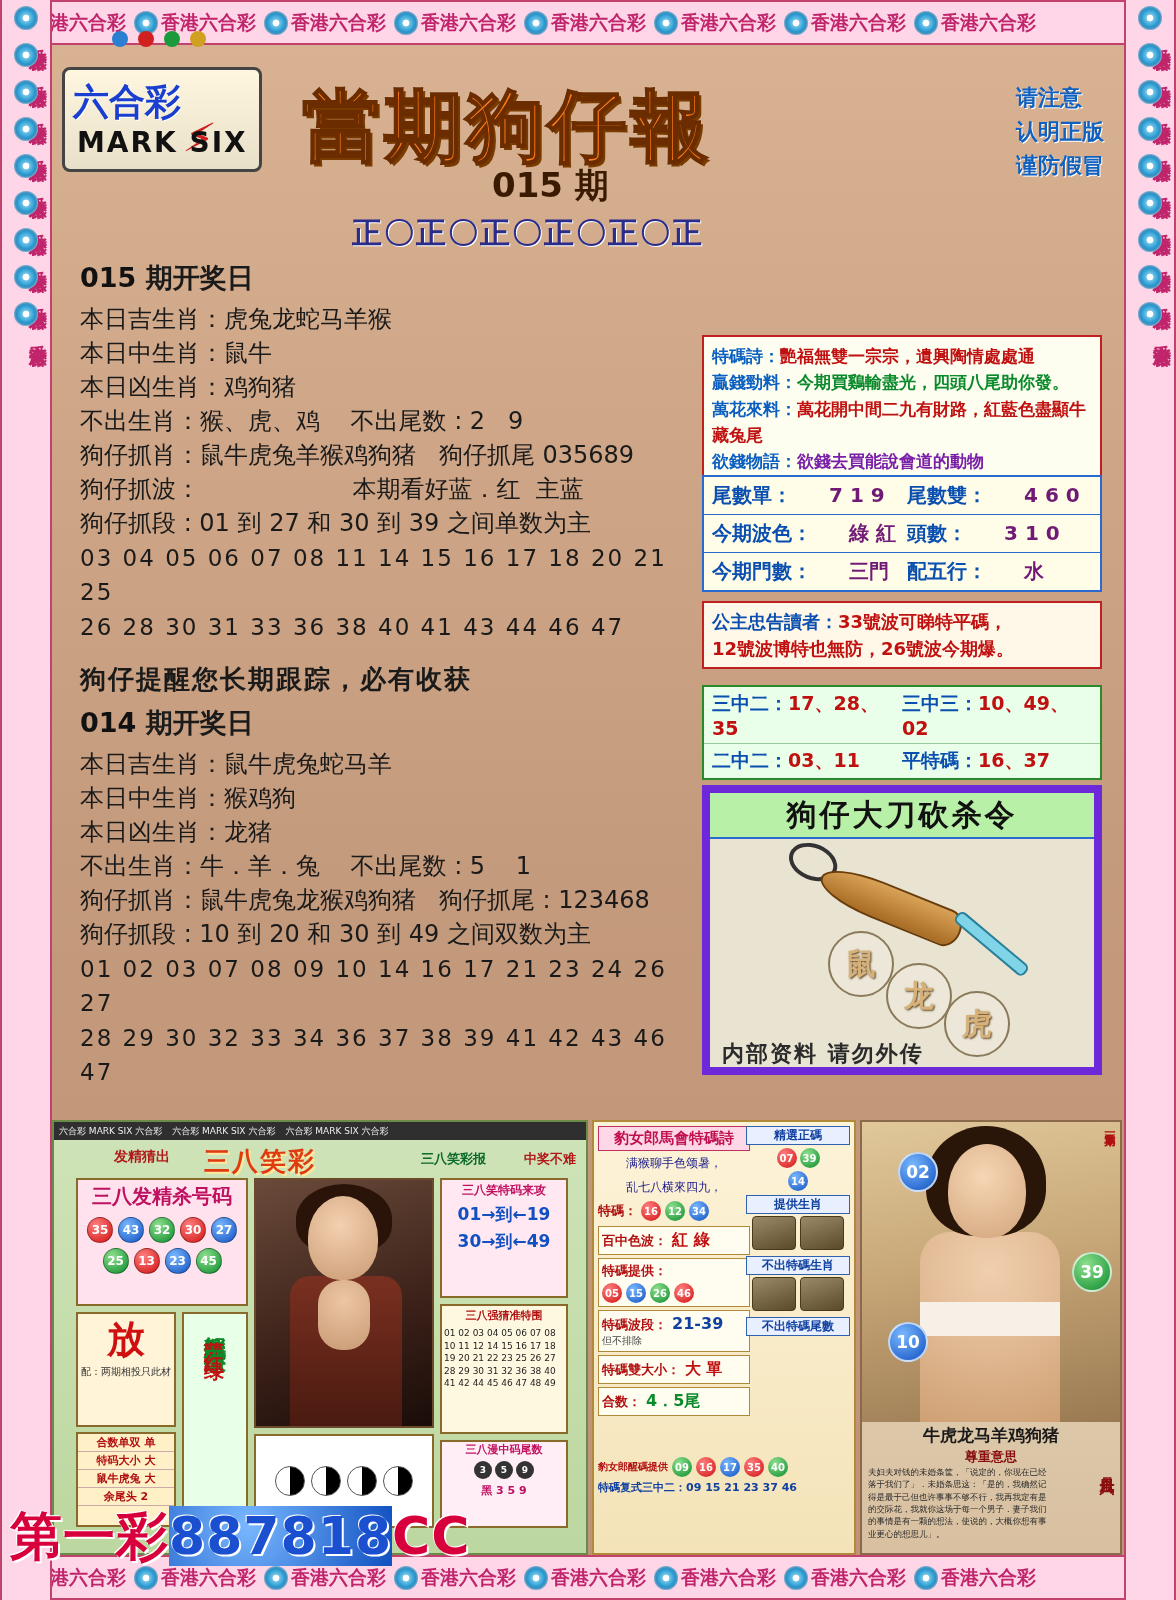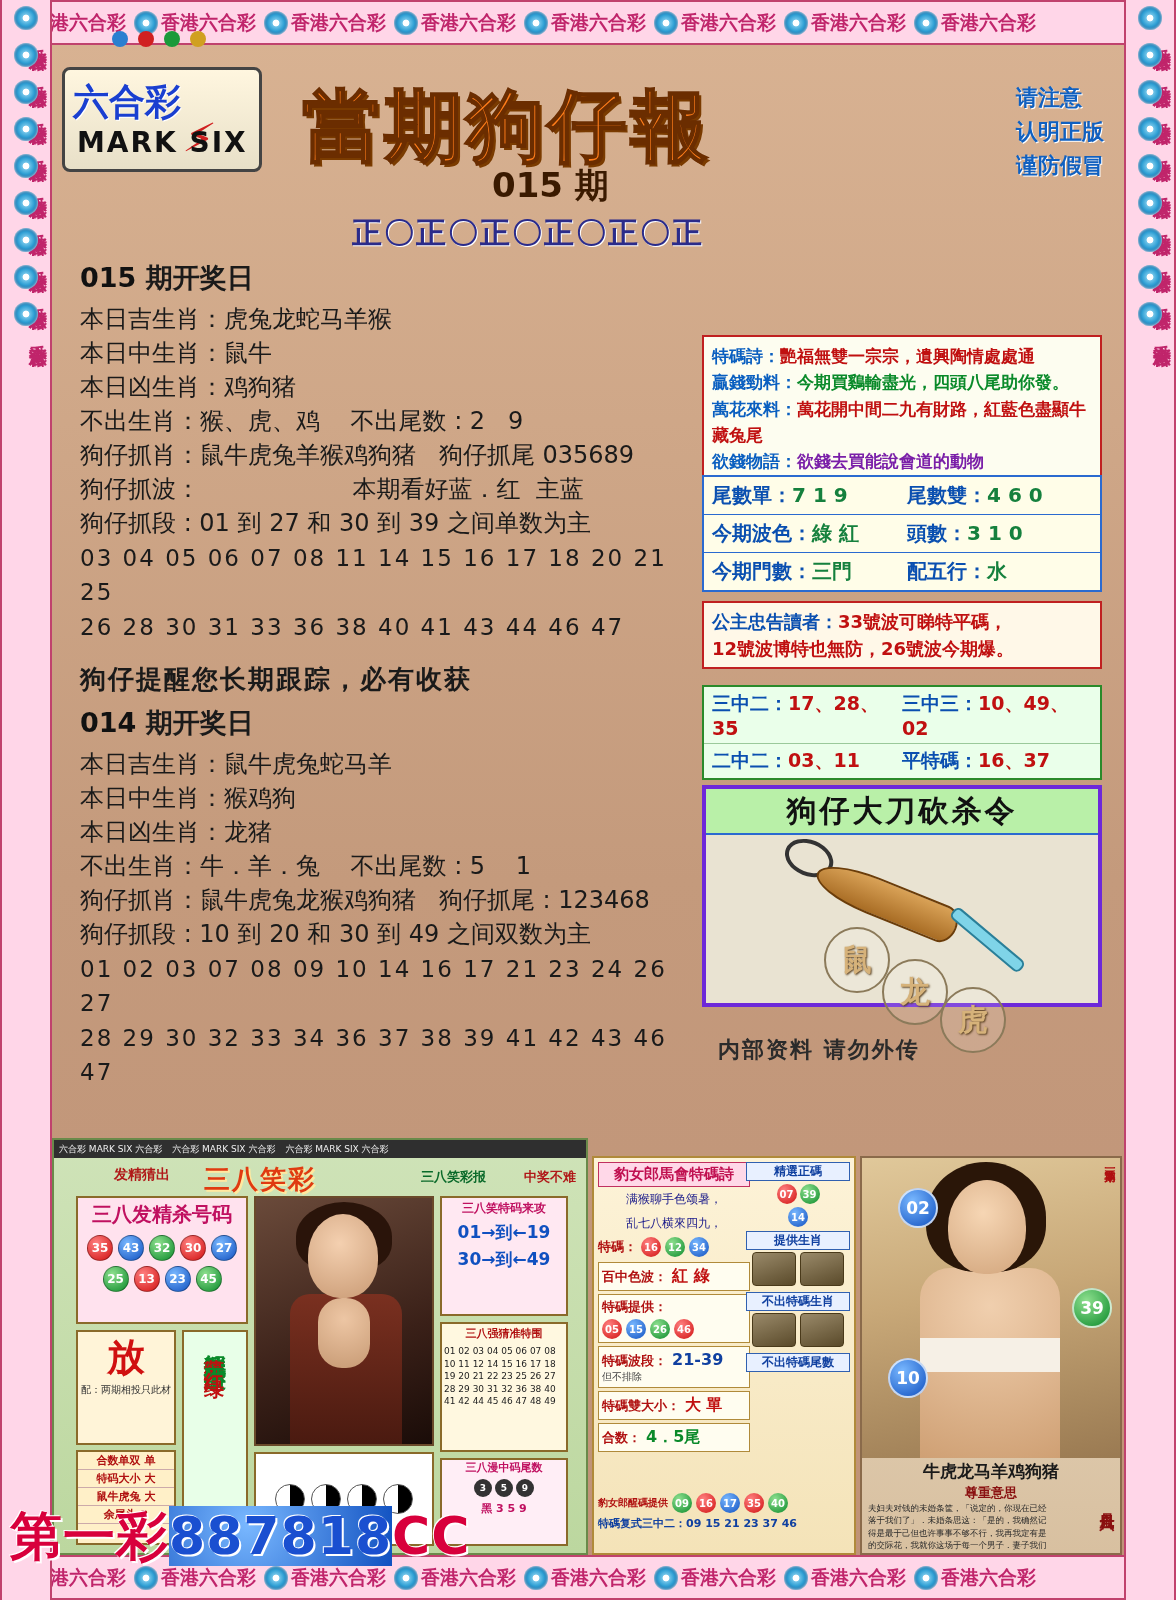--- a/index.html
+++ b/index.html
@@ -137,21 +137,21 @@
   .stats-box {
     position:absolute; left:650px; top:430px; width:400px;
     border:2px solid #2a6ad0; background:#fffde8;
   }
   .stats-row {
     display:flex; border-bottom:1px solid #2a6ad0;
     font-size:20px; font-weight:bold; padding:5px 8px; gap:10px;
   }
   .stats-row:last-child { border-bottom:none; }
   .stats-row span.k { color:#0a4fb0; }
-  .stats-row span.v { color:#15803d; }
+  .stats-row span.v { color:#701a75;margin-left:37px; }
   .stats-row .half { flex:1; }
   .warn-box {
     position:absolute; left:650px; top:540px; width:400px;
     border:2px solid #c02020; background:#fff8e8; padding:5px 8px;margin-top:16px;
   }
   .warn-box div { font-size:18px; font-weight:bold; color:#c01010; line-height:1.5; }
   .warn-box .k { color:#0a4fb0; }
   .hit-box {
     position:absolute; left:650px; top:640px; width:400px;
     border:2px solid #2a8a2a; background:#eaffea;
@@ -161,22 +161,22 @@
     border-bottom:1px solid #9ac99a;
     justify-content:space-between;
   }
   .hit-row:last-child { border-bottom:none; }
   .hit-row .half { flex:1; }
   .hit-row .k { color:#0a4fb0; }
   .hit-row .v { color:#c01010; }
 
   
   .illus {
-    position:absolute; left:650px; top:740px; width:400px; height:222px;
-    border:4px solid #6d28d9; background:#e9e3d2;
+    position:absolute; left:650px; top:740px; width:400px; height:290px;
+    border:8px solid #6d28d9; background:#e9e3d2;
   }
   .illus-title {
     height:46px; background:#b9f0a8; border-bottom:2px solid #2a6ad0;
     display:flex; align-items:center; justify-content:center;
     font-size:30px; font-weight:bold; color:#111; letter-spacing:3px;
   }
   .illus-body { position:relative; height:238px; overflow:hidden; }
   .knife {
     position:absolute; left:70px; top:22px; width:230px; height:120px;
     transform:rotate(22deg);
@@ -206,21 +206,21 @@
     text-shadow:1px 1px 2px #5a4020;
   }
   .illus-foot {
     position:absolute; left:12px; bottom:8px;
     font-size:22px; font-weight:bold; color:#2b2b2b; letter-spacing:2px;
   }
 
   
   .bottom-strip {
     position:absolute; left:0; top:1075px; width:1072px; height:435px;
-    display:flex; gap:4px;align-items:flex-end;
+    display:flex; gap:4px;
   }
   .panel { position:relative; overflow:hidden; }
   .p1 { width:536px; background:linear-gradient(180deg,#cfe3b8,#bcd79f); border:2px solid #6a8a4a; }
   .p2 { width:264px; background:linear-gradient(180deg,#fdf3d8,#f4e3b8); border:2px solid #b08a3a; }
   .p3 { width:262px; background:linear-gradient(180deg,#e8d8c0,#d8c0a0); border:2px solid #8a6a4a; }
 
   .mini-head {
     height:18px; background:#2f2f2f; color:#eee; font-size:9px;
     display:flex; align-items:center; gap:10px; padding:0 5px; overflow:hidden;
     white-space:nowrap;

